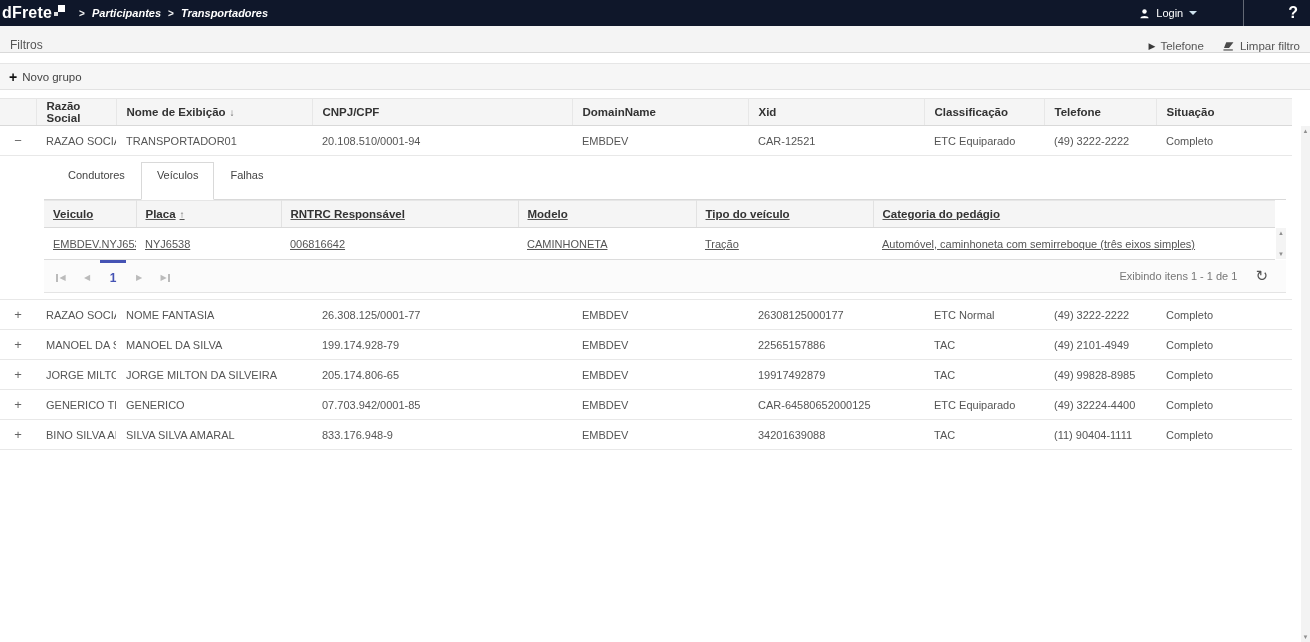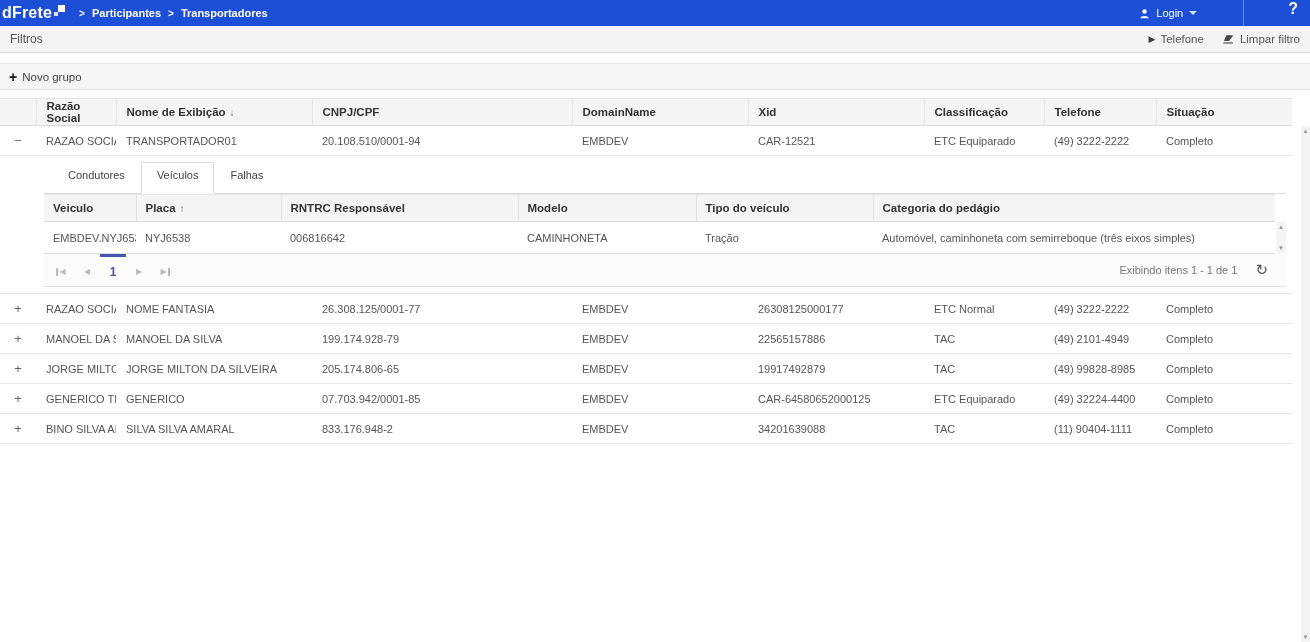--- a/index.html
+++ b/index.html
@@ -1,38 +1,38 @@
 <!DOCTYPE html>
 <html><head>
 <meta charset="utf-8">
 <style>
   * { box-sizing: border-box; margin: 0; padding: 0; }
   html,body { width:1310px; height:642px; overflow:hidden; background:#fff;
     font-family:"Liberation Sans","DejaVu Sans",sans-serif; color:#444; }
   .page { position:relative; width:1310px; height:642px; }
 
   
-  .topbar { height:26px; background:#1d4ed8; display:flex; align-items:center; color:#fff; }
+  .topbar { height:26px; background:#0f172a; display:flex; align-items:center; color:#fff; }
   .logo { display:flex; align-items:flex-start; padding-left:2px; font-size:16px; font-weight:bold; letter-spacing:.2px; }
   .logo-mark { width:11px; height:11px; position:relative; margin-left:2px; margin-top:1px; }
   .logo-mark i { position:absolute; background:#fff; }
   .logo-mark .big { width:7px; height:7px; right:0; top:0; }
   .logo-mark .small { width:4px; height:4px; left:0; bottom:0; opacity:.85; }
   .crumbs { display:flex; align-items:center; gap:7px; margin-left:14px; font-size:11px; font-weight:bold; }
   .crumb-sep { font-size:10px; font-weight:bold; opacity:.95; }
-  .crumb { cursor:pointer; }
-  .topbar-right { margin-left:auto; display:flex; align-items:flex-start; height:100%;gap:32px; }
+  .crumb { cursor:pointer;font-style:italic; }
+  .topbar-right { margin-left:auto; display:flex; align-items:center; height:100%;gap:32px; }
   .login-btn { display:flex; align-items:center; gap:6px; font-size:11px; padding:0 14px; height:100%; cursor:pointer; }
   .caret-down { width:0; height:0; border-left:4px solid transparent; border-right:4px solid transparent; border-top:4px solid #cfe3ef; }
   .top-divider { width:1px; height:26px; background:rgba(255,255,255,.35); }
   .help-btn { font-size:16px; font-weight:bold; padding:0 12px; cursor:pointer; }
 
   
   .filters-bar { height:27px; background:#f4f4f4; border-bottom:1px solid #d9d9d9;
-    display:flex; align-items:center; padding:0 10px; }
+    display:flex; align-items:flex-end; padding:0 10px; }
   .filters-title { font-size:12px; color:#555; }
   .filters-actions { margin-left:auto; display:flex; align-items:center; gap:18px; }
   .filter-action { display:flex; align-items:center; gap:5px; font-size:11.5px; color:#555; cursor:pointer; }
   .play-glyph { font-size:9px; color:#3a3a3a; }
 
   
   .toolbar-gap { height:10px; background:#fff; }
   .grid-toolbar { height:27px; background:#f6f6f6; border-top:1px solid #e6e6e6; border-bottom:1px solid #e2e2e2;
     display:flex; align-items:center; padding:0 9px; }
   .new-group { display:flex; align-items:center; gap:5px; font-size:11.5px; color:#444; cursor:pointer; }
@@ -48,24 +48,24 @@
   .main-table td { height:30px; border-bottom:1px solid #e8e8e8; font-size:11px; color:#555;
     padding:0 10px; white-space:nowrap; overflow:hidden; }
   .hcell { text-align:center; padding:0 !important; }
   .expand-btn { font-size:13px; color:#666; cursor:pointer; display:inline-block; width:16px; }
   .sort-arrow { font-size:10px; color:#666; margin-left:4px; font-weight:normal; }
   .status-ok { color:#2a9c2a; font-weight:normal; }
 
   
   .detail-td { padding:4px 6px 6px 8px !important; height:auto !important; }
   .tabstrip { display:flex; border-bottom:1px solid #d9d9d9; padding-left:8px; margin-top:2px; }
-  .tab { padding:6px 15px 12px 15px; font-size:11px; color:#444; border:1px solid transparent; margin-bottom:-1px; cursor:pointer; }
+  .tab { padding:6px 15px 18px 15px; font-size:11px; color:#444; border:1px solid transparent; margin-bottom:-1px; cursor:pointer; }
   .tab.active { background:#fff; border-color:#d9d9d9; border-bottom-color:#fff; }
 
-  .subgrid { position:relative; }
+  .subgrid { position:relative;text-decoration:underline; }
   .sub-table { width:calc(100% - 11px); }
   .sub-table th { height:27px; background:#f5f5f5; border-bottom:1px solid #d9d9d9; border-right:1px solid #e2e2e2;
     font-size:11.5px; font-weight:bold; color:#333; text-align:left; padding:0 9px; cursor:pointer; }
   .sub-table th:last-child { border-right:none; }
   .sub-table td { height:32px; border-bottom:1px solid #dcdcdc; font-size:11px; color:#555; padding:0 9px;
     white-space:nowrap; overflow:hidden; }
   .sub-scroll { position:absolute; right:0; top:28px; bottom:1px; width:10px; background:#f4f4f4;
     display:flex; flex-direction:column; justify-content:space-between; align-items:center;
     font-size:6px; color:#8f8f8f; padding:2px 0; cursor:pointer; }
 
@@ -291,21 +291,21 @@
           <td>EMBDEV</td>
           <td>CAR-64580652000125</td>
           <td>ETC Equiparado</td>
           <td>(49) 32224-4400</td>
           <td class="status-ok">Completo</td>
         </tr>
         <tr>
           <td class="hcell"><span class="expand-btn">+</span></td>
           <td>BINO SILVA AMA...</td>
           <td>SILVA SILVA AMARAL</td>
-          <td>833.176.948-2</td>
+          <td>833.176.948-9</td>
           <td>EMBDEV</td>
           <td>34201639088</td>
           <td>TAC</td>
           <td>(11) 90404-1111</td>
           <td class="status-ok">Completo</td>
         </tr>
       </tbody>
     </table>
   </div>
 

